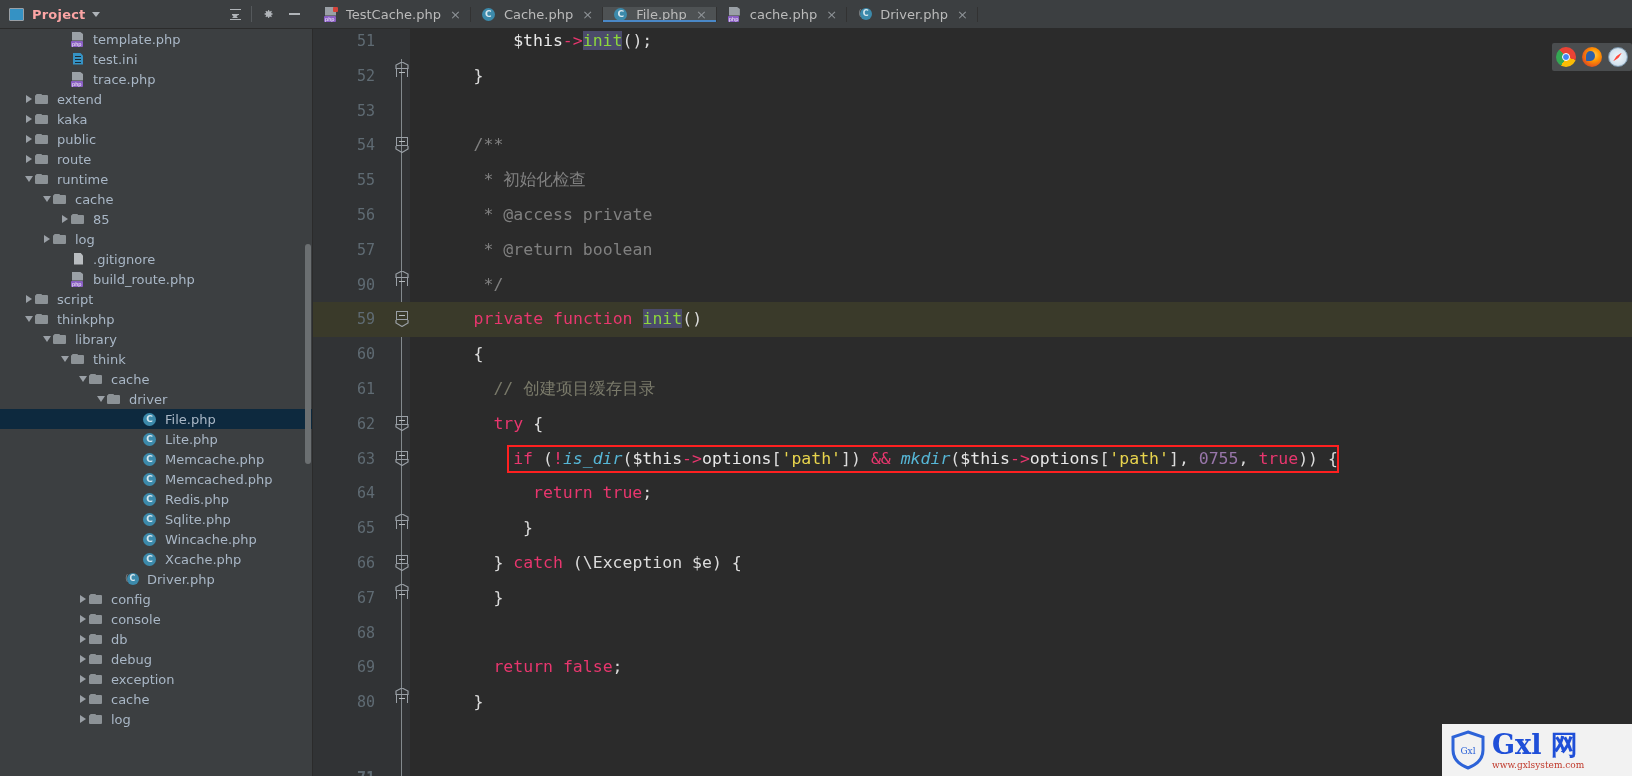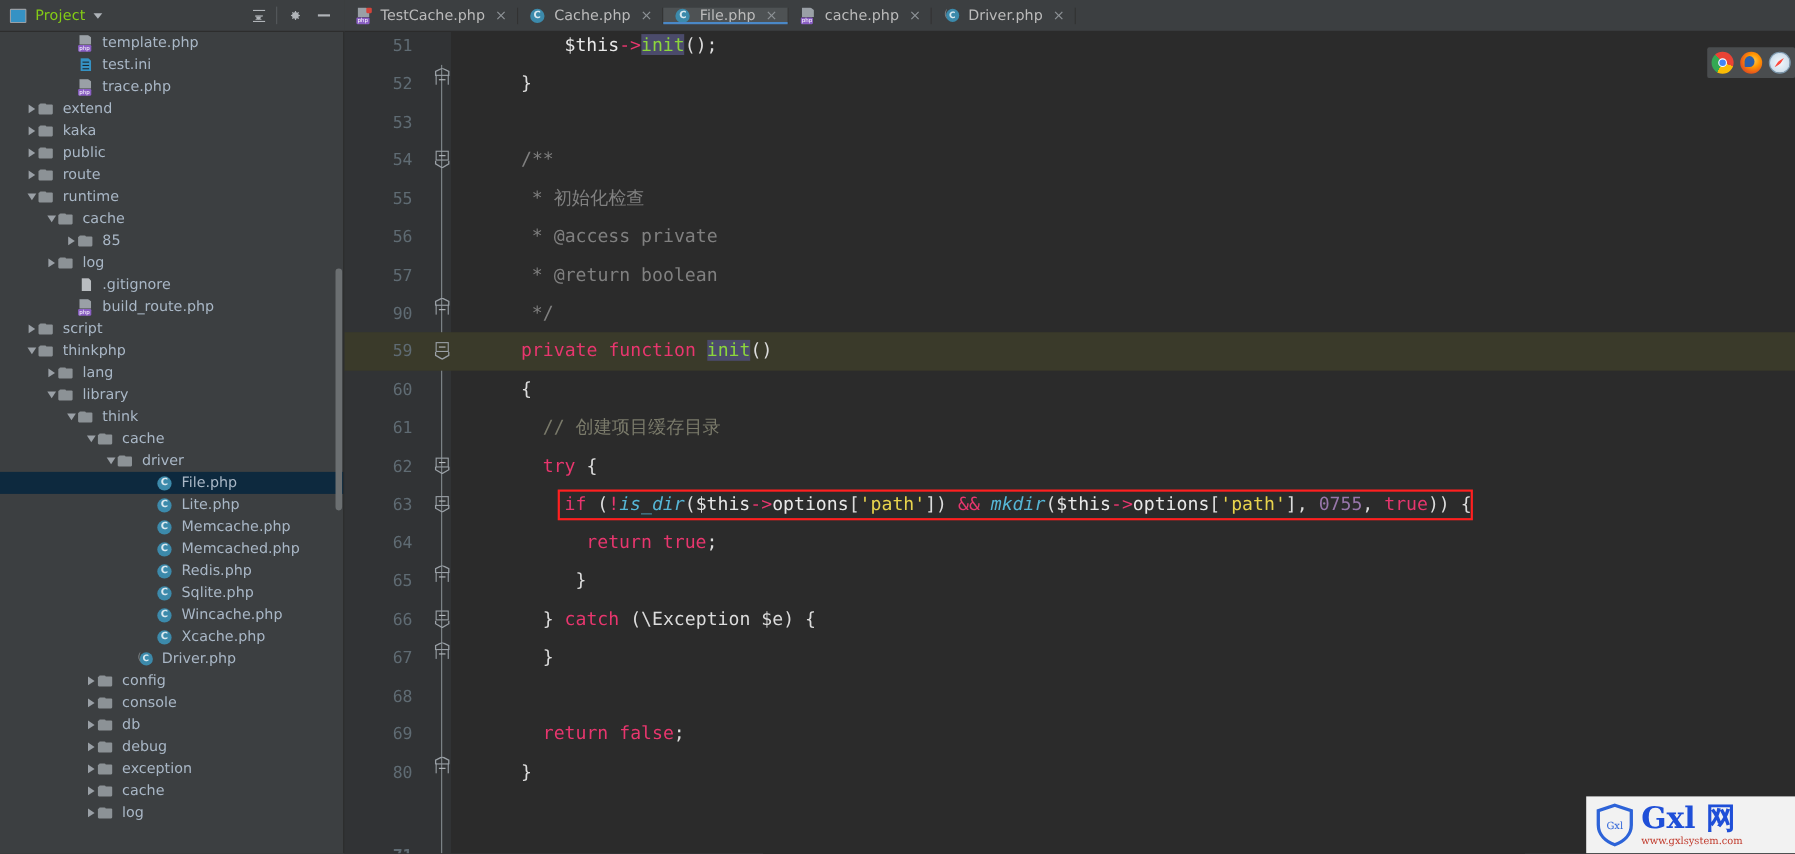--- a/index.html
+++ b/index.html
@@ -36,24 +36,25 @@
   }
   .proj-icon {
     width: 15px; height: 13px;
     margin-left: 9px;
     border: 1px solid #9aa0a6;
     background: #3592c4;
     box-sizing: border-box;
     border-radius: 1px;
   }
   .proj-title {
-    color: #84cc16;
+    color: #fca5a5;
     font-size: 13px;
     margin-left: 8px;
     letter-spacing: .2px;
+    font-weight: bold;
   }
   .caret-down {
     margin-left: 7px;
     width: 0; height: 0;
     border-left: 4px solid transparent;
     border-right: 4px solid transparent;
     border-top: 5px solid #aeb3b8;
   }
   .proj-tools {
     margin-left: auto;
@@ -574,28 +575,20 @@
             <div class="folder"></div>
             <span class="tlbl">script</span>
           </div>
           <div class="trow">
             <div style="width: 22px; flex: 0 0 22px;"></div>
             <div class="arrow">
               <div class="tri-d"></div>
             </div>
             <div class="folder"></div>
             <span class="tlbl">thinkphp</span>
-          </div>
-          <div class="trow">
-            <div style="width: 40px; flex: 0 0 40px;"></div>
-            <div class="arrow">
-              <div class="tri-r"></div>
-            </div>
-            <div class="folder"></div>
-            <span class="tlbl">lang</span>
           </div>
           <div class="trow">
             <div style="width: 40px; flex: 0 0 40px;"></div>
             <div class="arrow">
               <div class="tri-d"></div>
             </div>
             <div class="folder"></div>
             <span class="tlbl">library</span>
           </div>
           <div class="trow">

